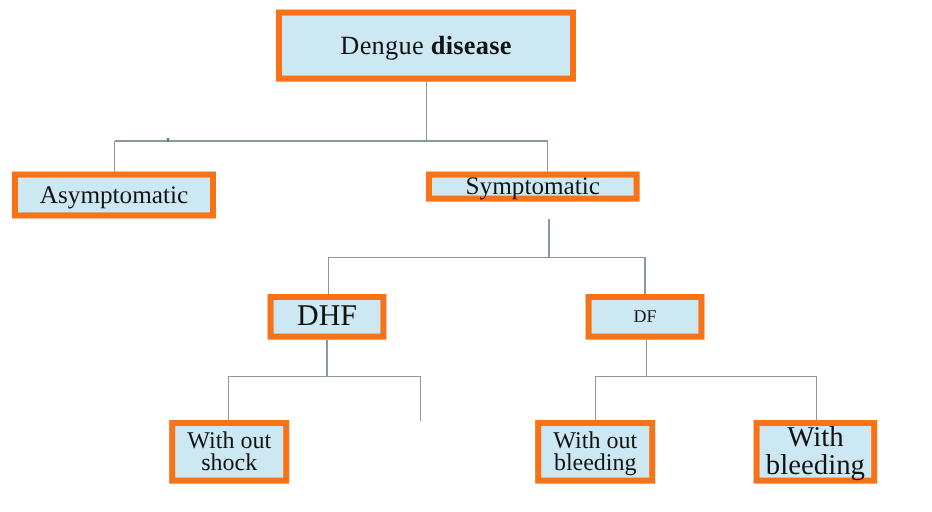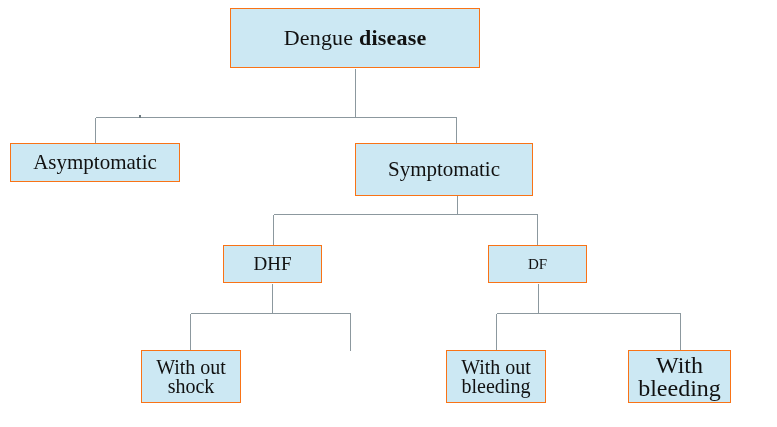--- a/index.html
+++ b/index.html
@@ -20,44 +20,44 @@
     left: 0;
     top: 0;
     width: 777px;
     height: 427px;
     pointer-events: none;
   }
   .node {
     position: absolute;
     box-sizing: border-box;
     background: #cce8f3;
-    border: 1px solid #f97316;
+    border: 5px solid #f97316;
     color: #111111;
     display: flex;
     align-items: center;
     justify-content: center;
     text-align: center;
     z-index: 2;
   }
   .node .label {
     display: block;
     width: 100%;
     white-space: pre-line;
   }
 
   
   #node-root      { left: 230px; top: 8px;   width: 250px; height: 60px;  font-size: 22px; }
   #node-root .label { letter-spacing: .2px; }
   #node-root .w1  { font-weight: 400; }
   #node-root .w2  { font-weight: 700; }
 
   #node-asymptomatic { left: 10px;  top: 143px; width: 170px; height: 39px; font-size: 21px; justify-content: center; }
-  #node-symptomatic  { left: 355px; top: 143px; width: 178px; height: 53px; font-size: 21px; }
+  #node-symptomatic  { left: 355px; top: 143px; width: 178px; height: 25px; font-size: 21px; }
 
-  #node-dhf { left: 223px; top: 245px; width: 99px;  height: 38px; font-size: 19px; }
+  #node-dhf { left: 223px; top: 245px; width: 99px;  height: 38px; font-size: 25px; }
   #node-df  { left: 488px; top: 245px; width: 99px;  height: 38px; font-size: 15px; }
 
   #node-without-shock {
     left: 141px; top: 350px; width: 100px; height: 53px;
     font-size: 20px; line-height: 0.92;
   }
   #node-with-shock-dss {
     left: 272px; top: 350px; width: 129px; height: 58px;
     font-size: 20px; line-height: 1.35;
   }

